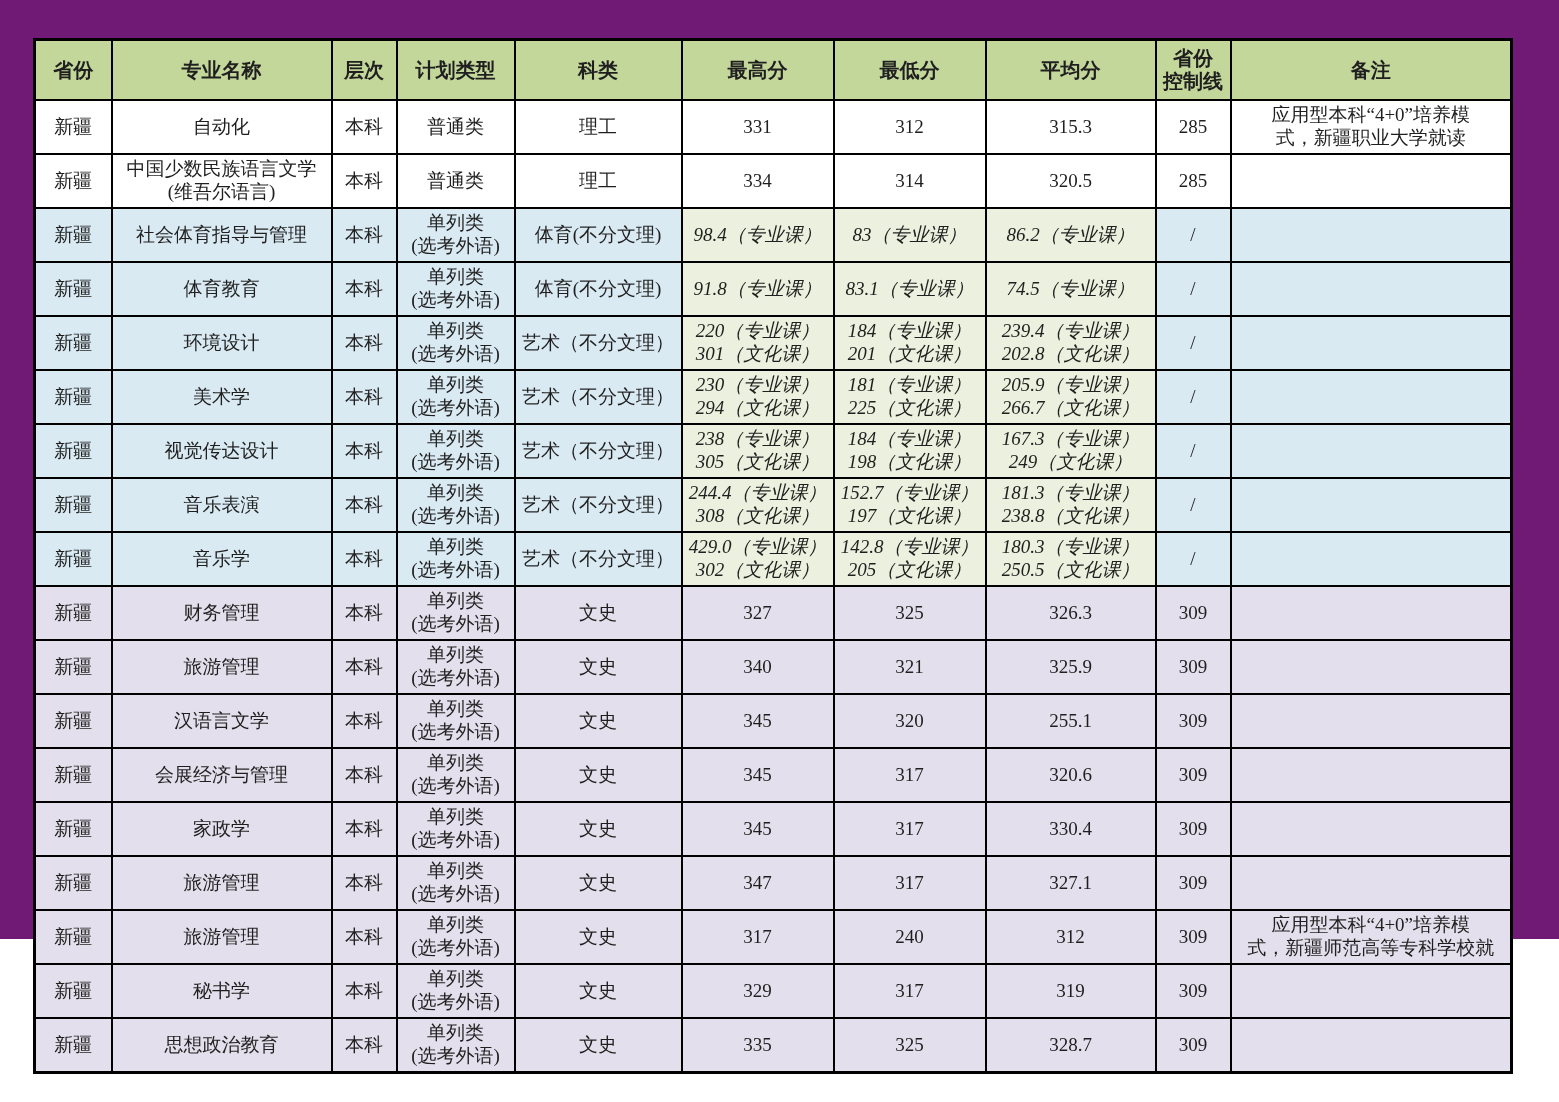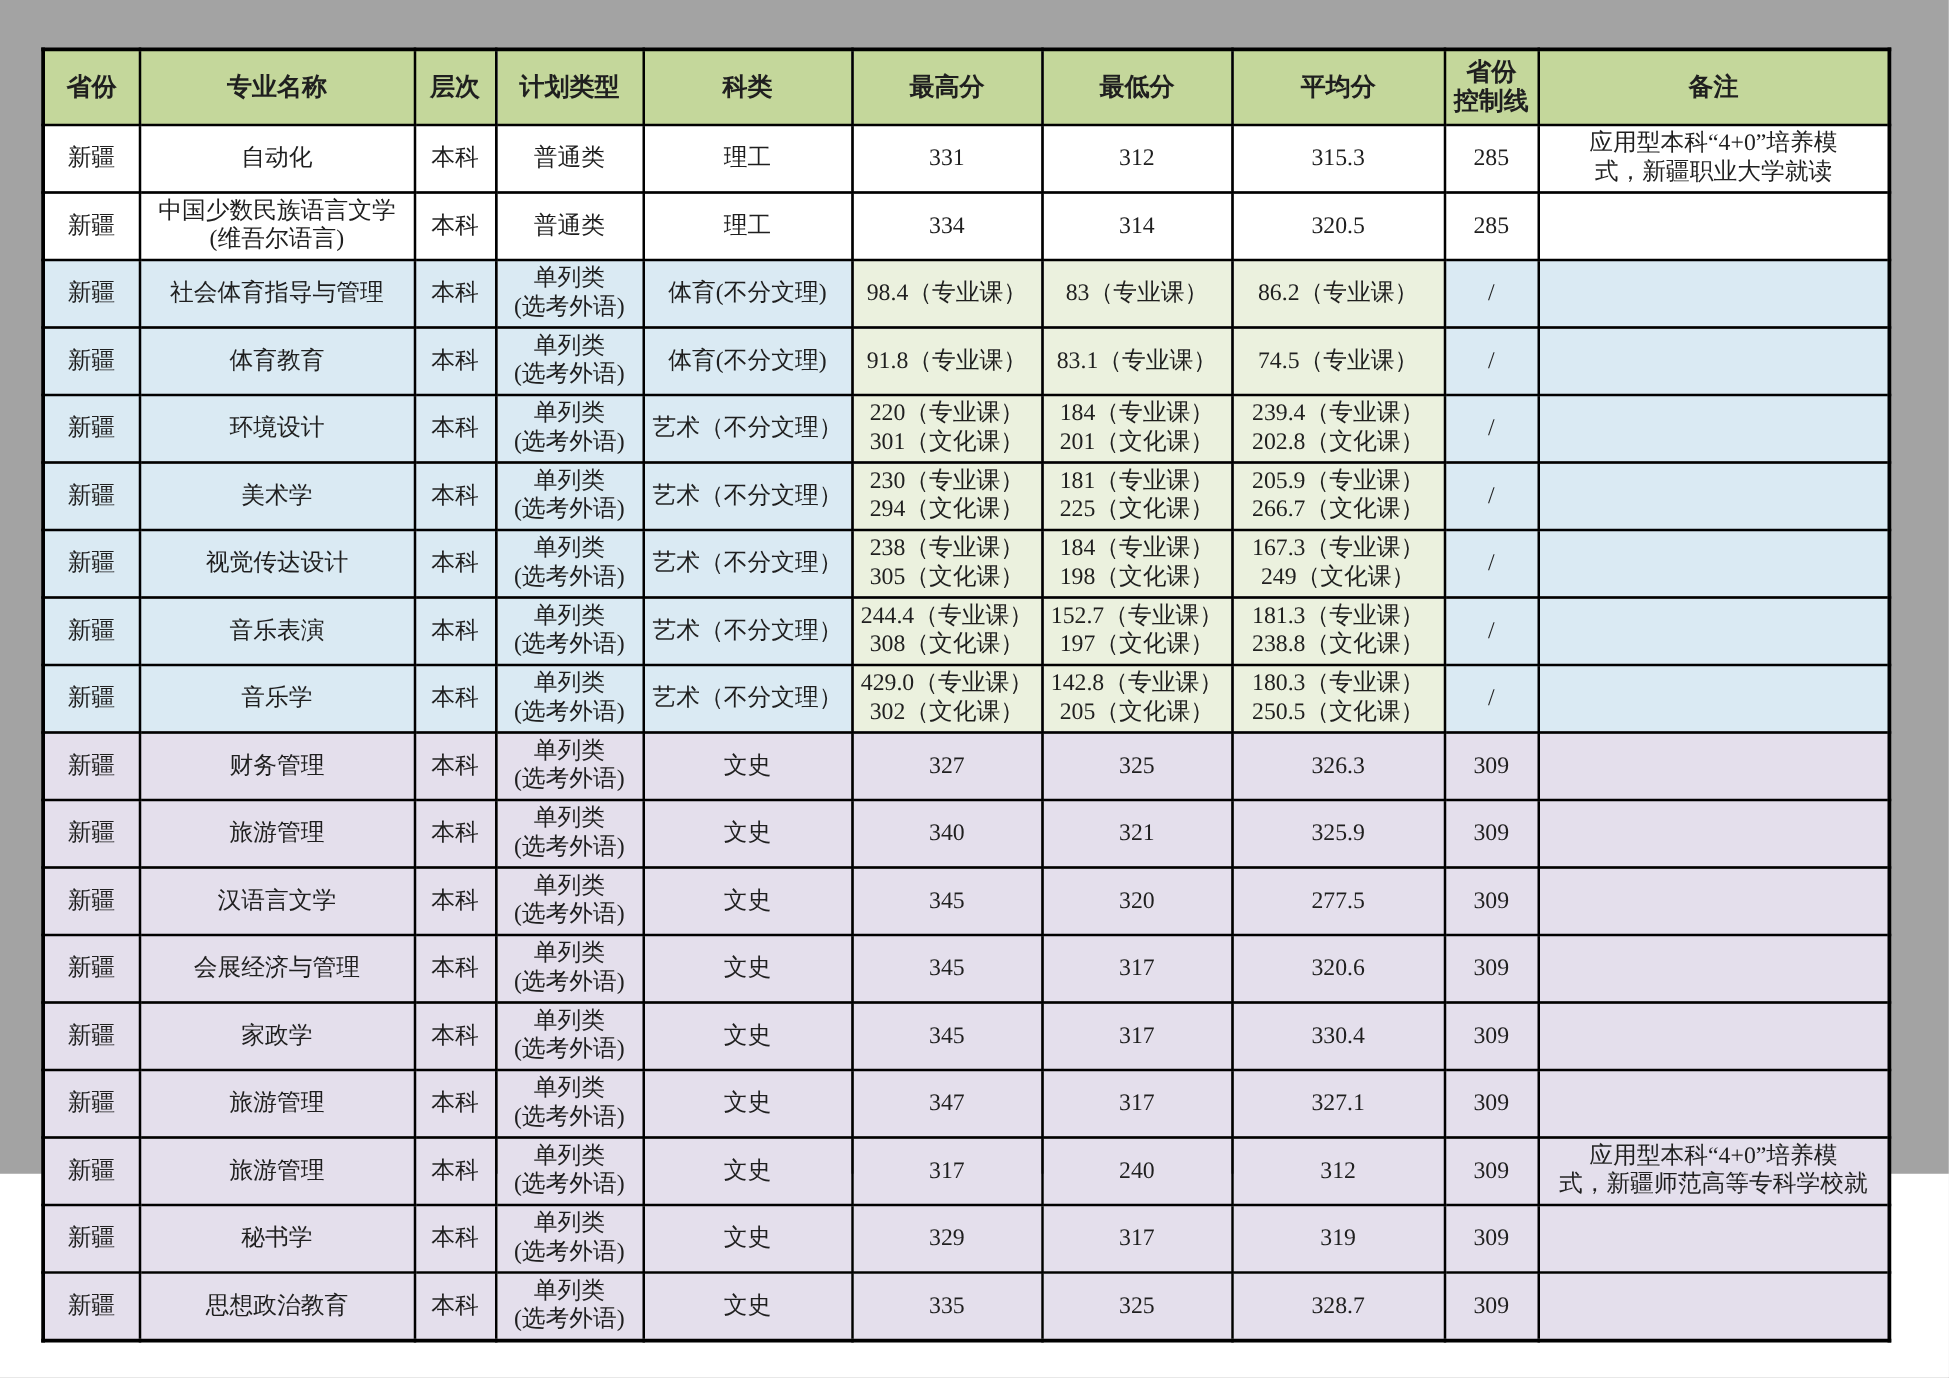--- a/index.html
+++ b/index.html
@@ -10,40 +10,40 @@
     --white-row:#FFFFFF;
     --border-color:#000000;
     --text-color:#1F1F1F;
   }
   html,body{margin:0;padding:0;background:#fff;}
   body{
     width:1559px;height:1102px;overflow:hidden;
     font-family:"Liberation Serif","DejaVu Serif",serif;
     color:var(--text-color);
   }
-  .canvas{position:relative;width:1559px;height:939px;background:#a3a3a3;}
+  .canvas{position:relative;width:1559px;height:939px;background:#701a75;}
   table.scores{
     position:absolute;left:33px;top:38px;
     border-collapse:collapse;table-layout:fixed;
     border:3px solid var(--border-color);
   }
   th,td{
     border:2px solid var(--border-color);
     text-align:center;vertical-align:middle;
     white-space:pre-line;padding:0 2px;overflow:hidden;
   }
   thead th{
     height:58px;background:var(--header-bg);
     font-family:"Liberation Sans","DejaVu Sans",sans-serif;
     font-weight:bold;font-size:20px;line-height:1.15;
   }
   tbody td{height:52px;font-size:19px;line-height:1.2;}
   tr.white td{background:var(--white-row);}
   tr.blue td{background:var(--blue-row);}
-  tr.blue td.score{background:var(--score-cell);}
+  tr.blue td.score{background:var(--score-cell);font-style:italic;}
   tr.purple td{background:var(--purple-row);}
   col.c1{width:77px;}  col.c2{width:220px;} col.c3{width:65px;}
   col.c4{width:118px;} col.c5{width:167px;} col.c6{width:152px;}
   col.c7{width:152px;} col.c8{width:170px;} col.c9{width:75px;}
   col.c10{width:281px;}
 </style>
 </head>
 <body>
 
 <div class="canvas">
@@ -236,21 +236,21 @@
         </tr>
         <tr class="purple">
           <td>新疆</td>
           <td>汉语言文学</td>
           <td>本科</td>
           <td>单列类
 (选考外语)</td>
           <td>文史</td>
           <td>345</td>
           <td>320</td>
-          <td>277.5</td>
+          <td>255.1</td>
           <td>309</td>
           <td></td>
         </tr>
         <tr class="purple">
           <td>新疆</td>
           <td>会展经济与管理</td>
           <td>本科</td>
           <td>单列类
 (选考外语)</td>
           <td>文史</td>

